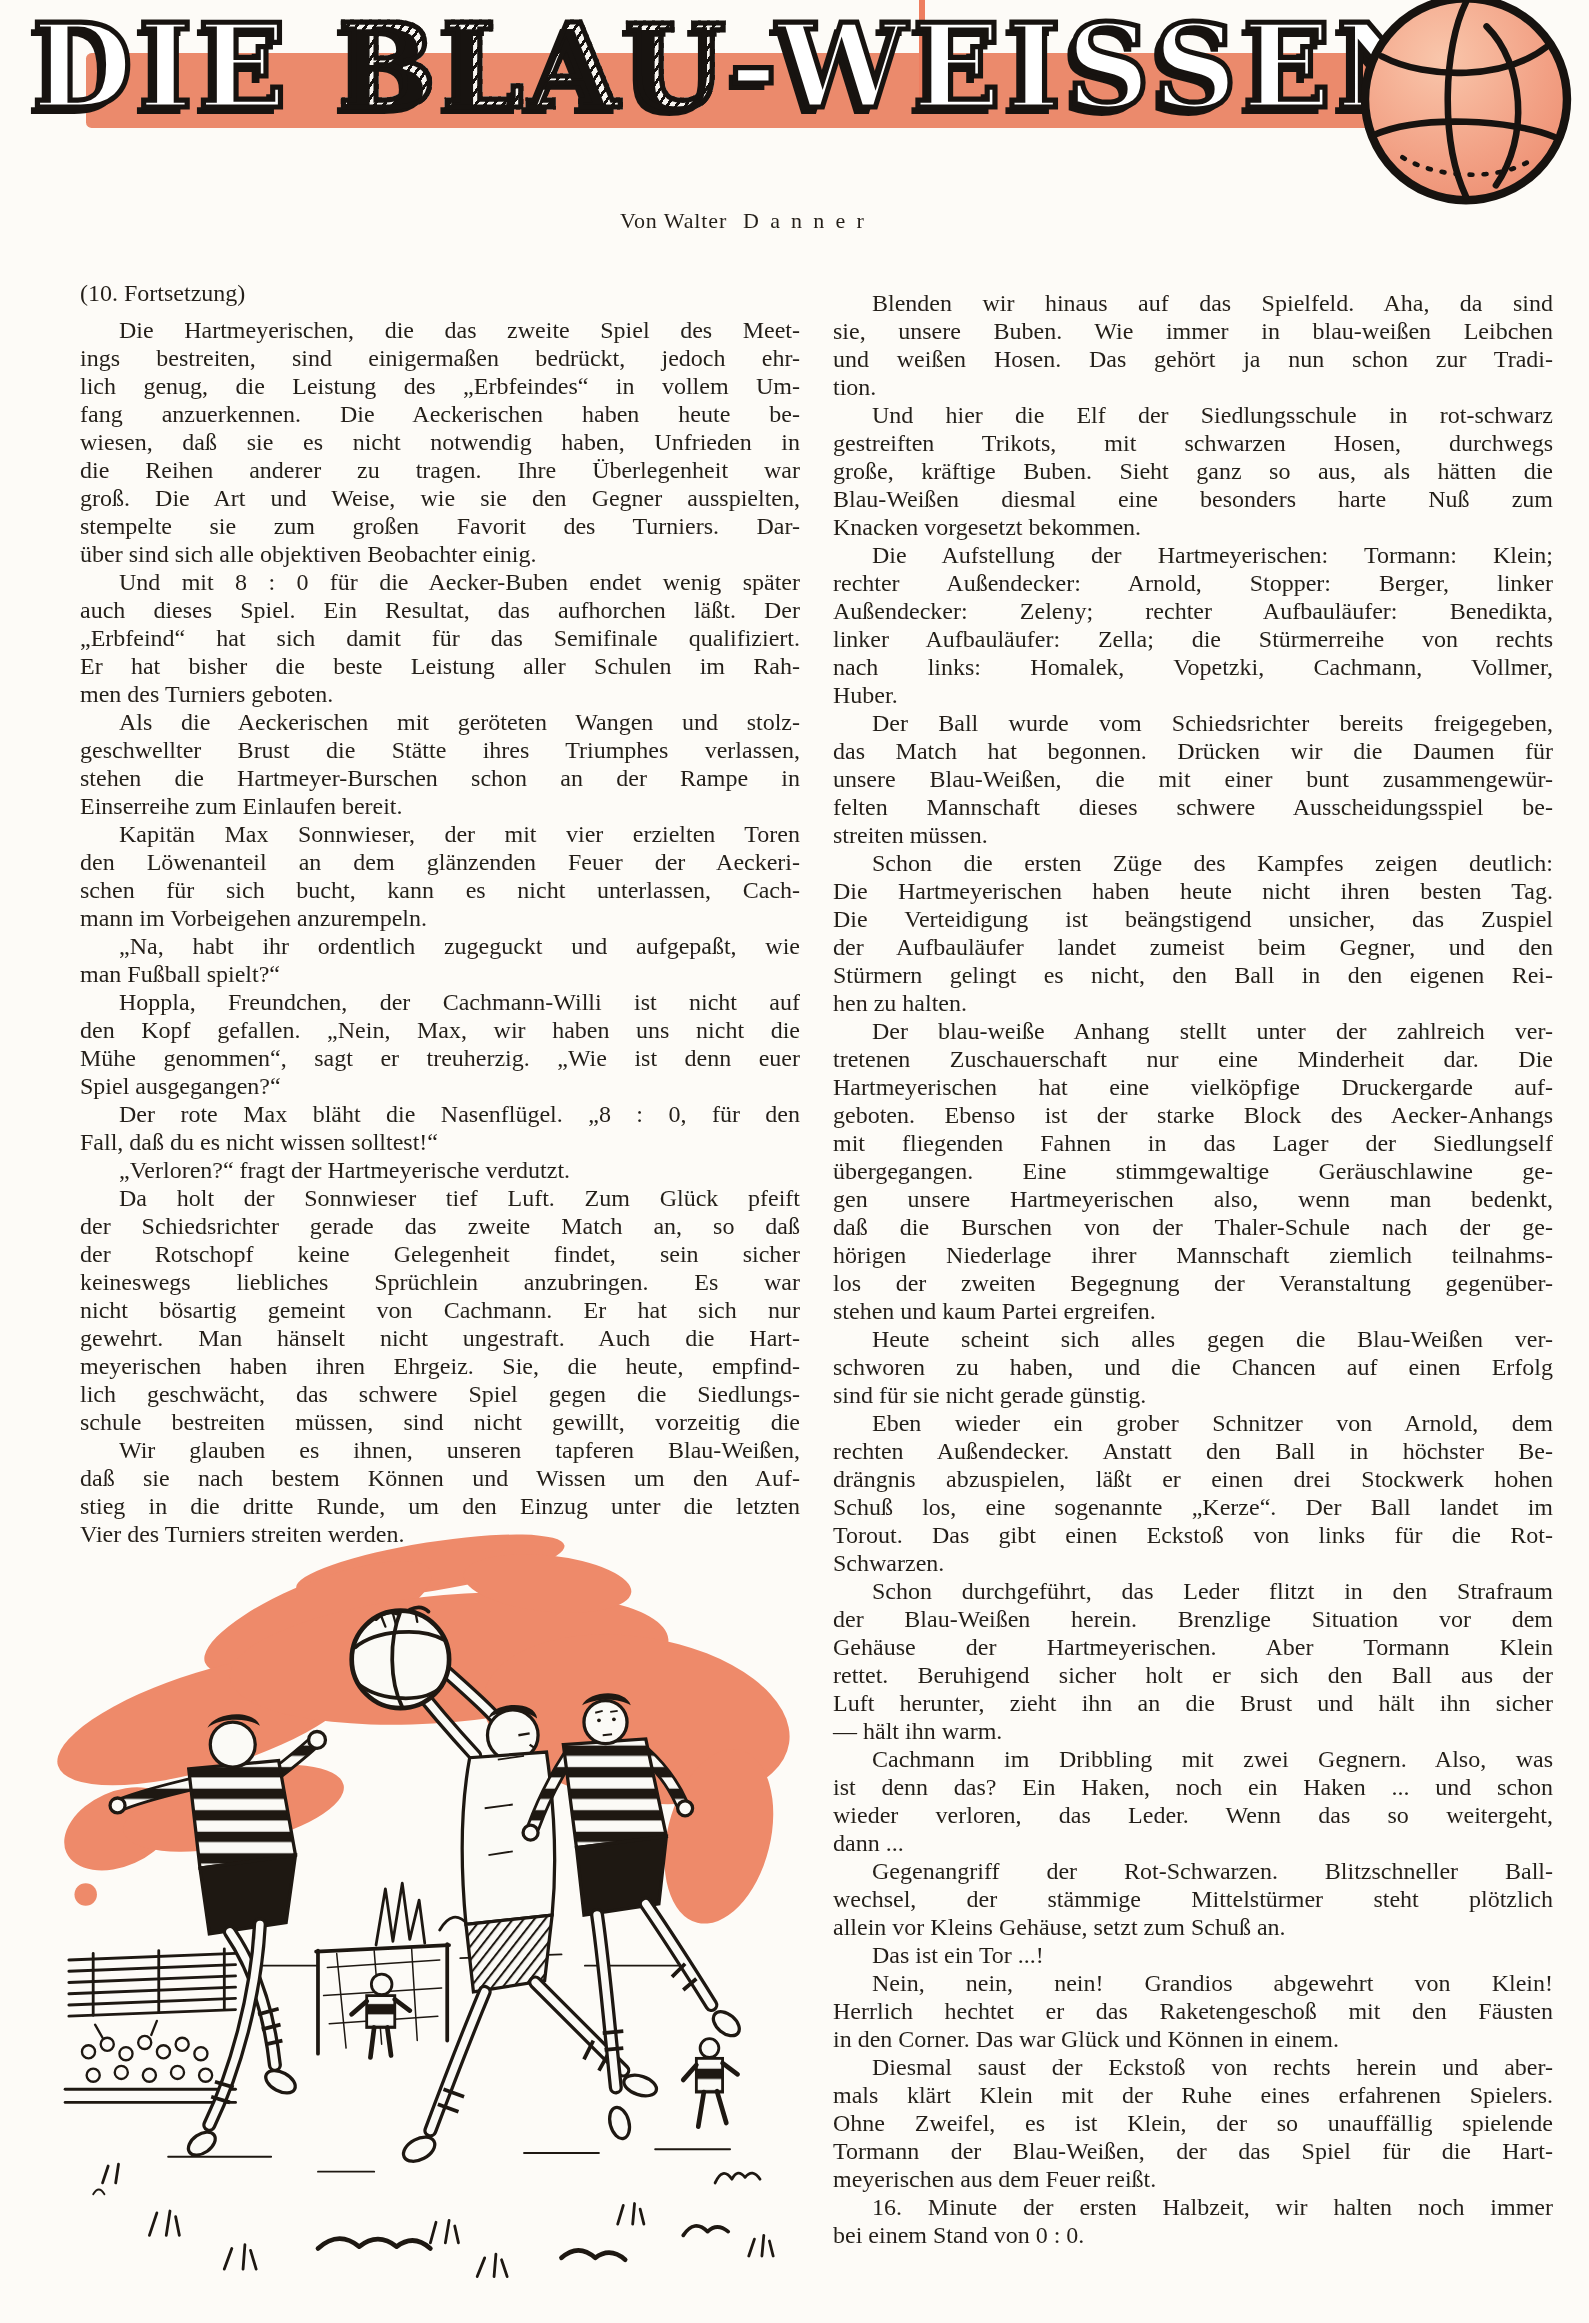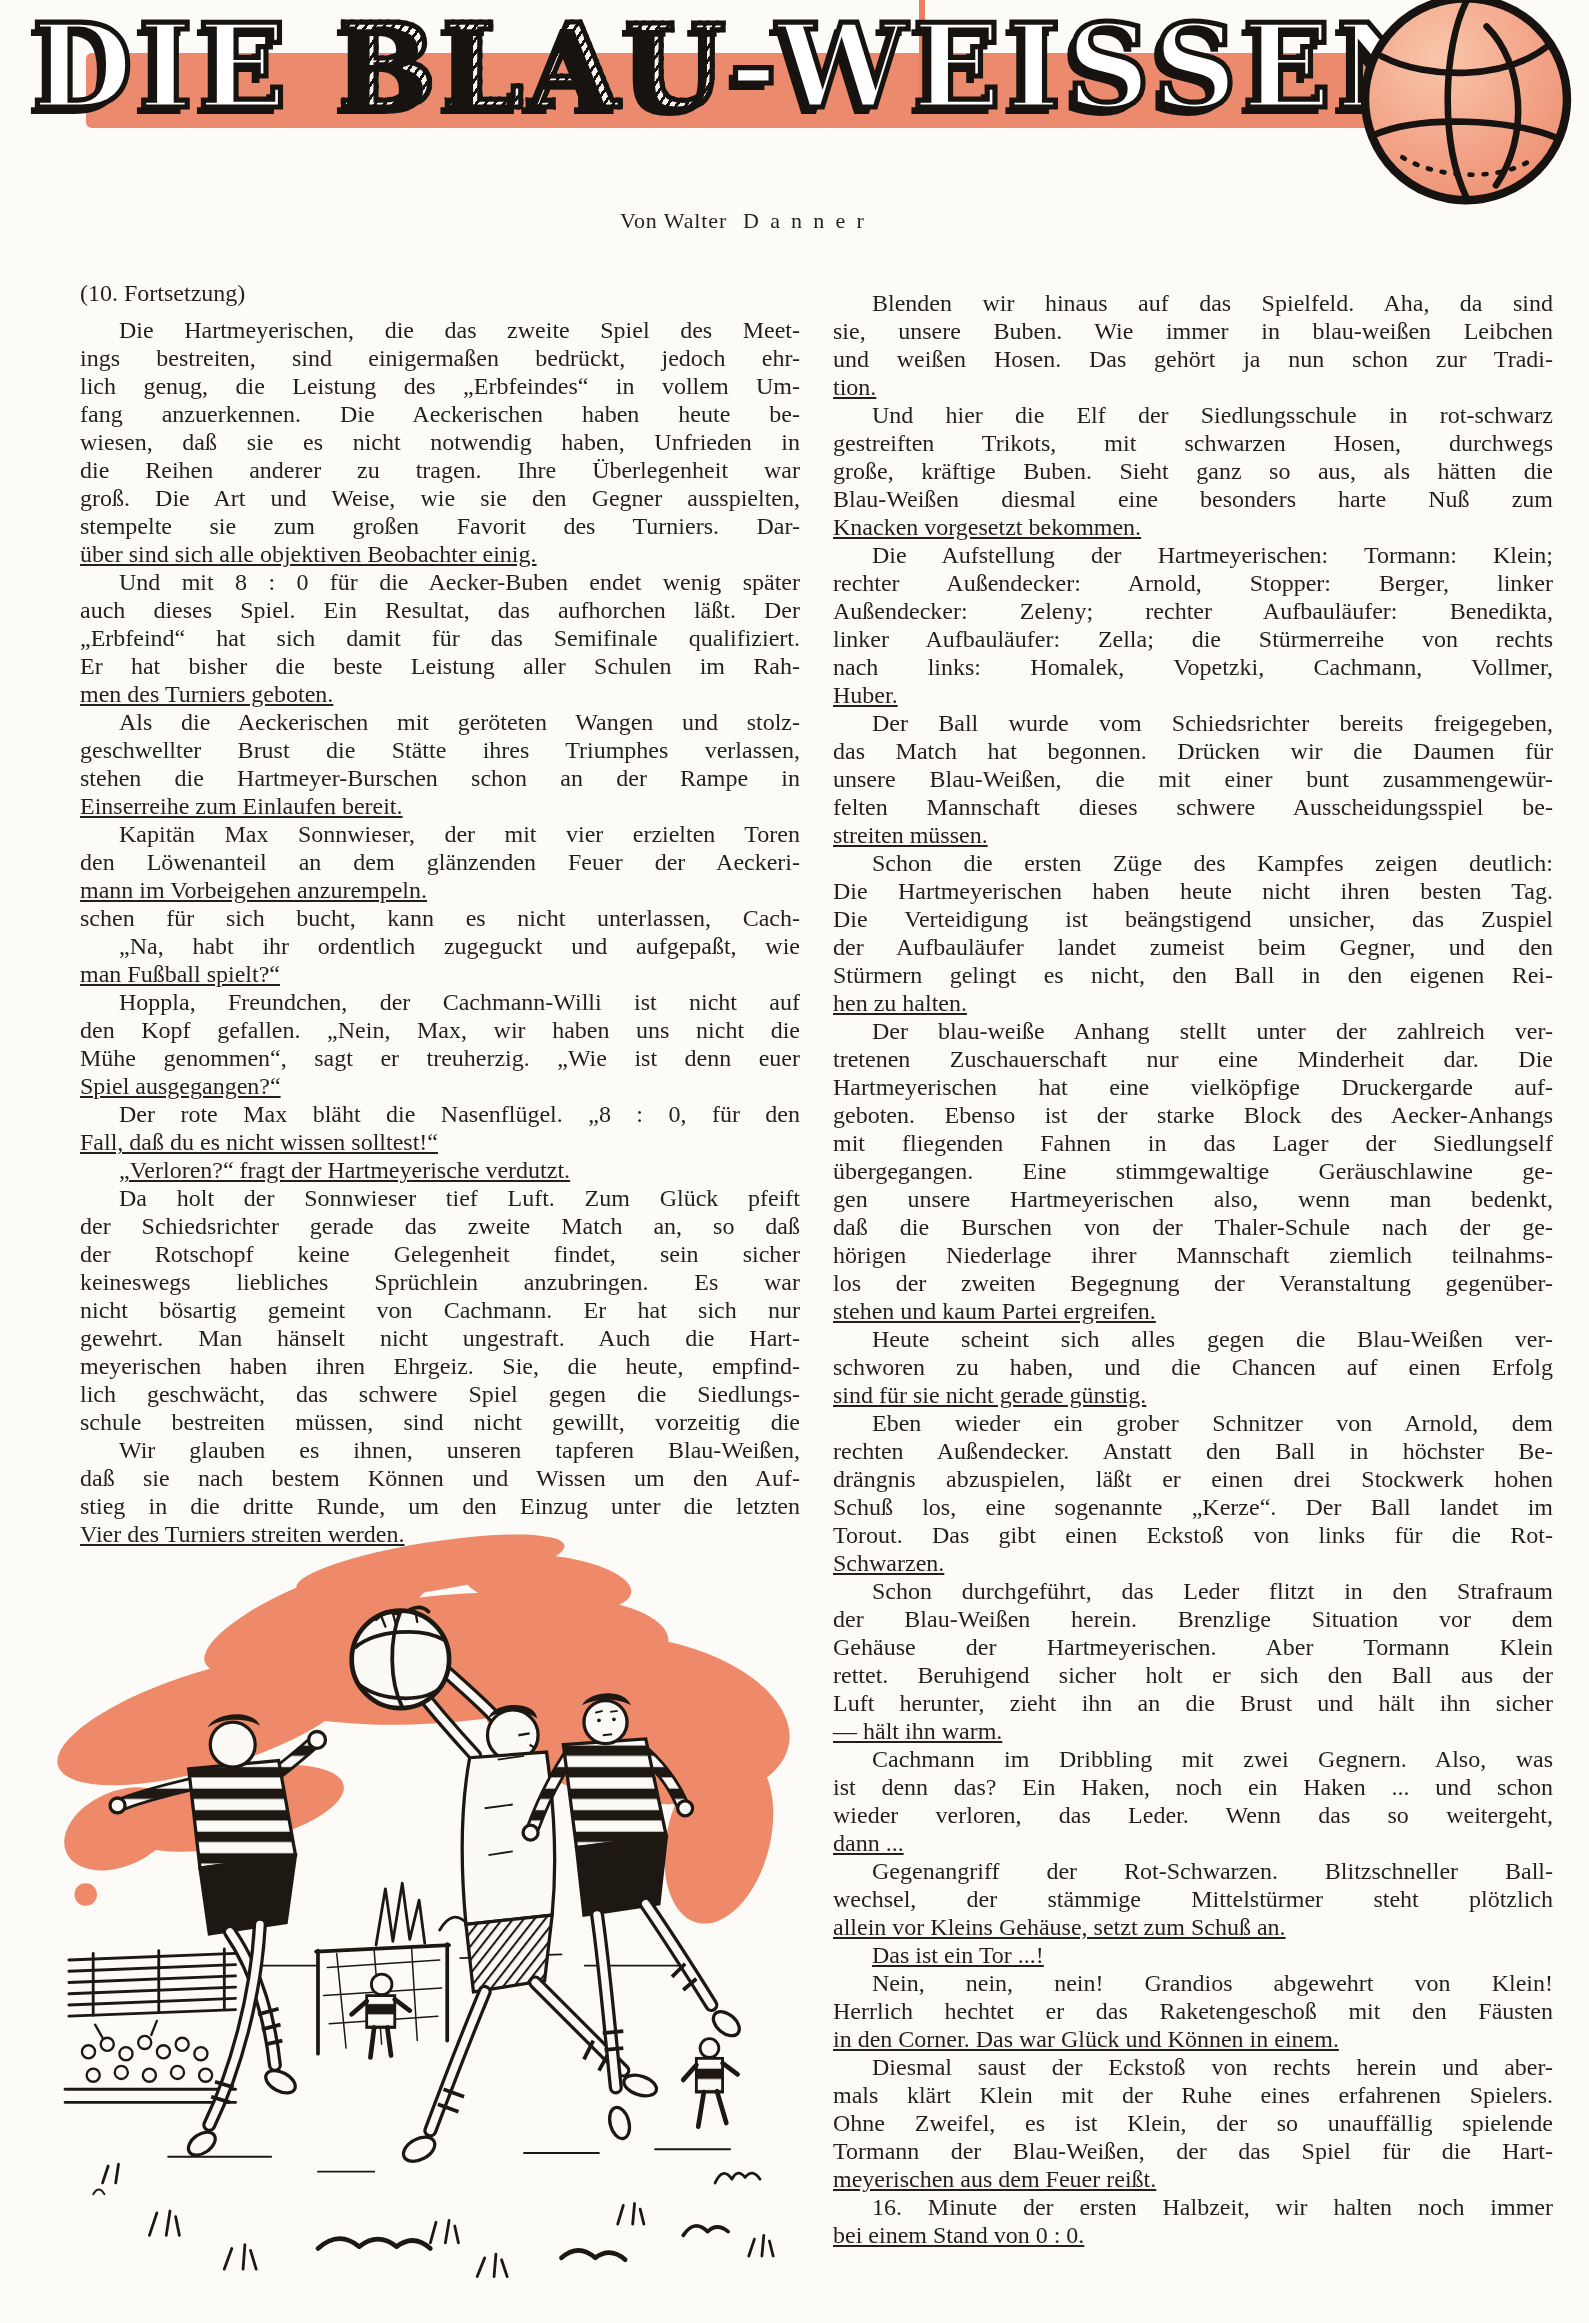--- a/index.html
+++ b/index.html
@@ -19,21 +19,21 @@
   .byline{position:absolute;left:0;top:208px;width:1495px;text-align:center;
           font-size:22px;letter-spacing:0.9px;}
   .byline .spaced{letter-spacing:11.2px;margin-left:9.4px;}
   
   .col{position:absolute;width:720px;font-size:24px;line-height:28px;text-align:justify;}
   .col-left{left:80px;top:279px;}
   .col-right{left:833px;top:289px;}
   .subhead{text-align:left;margin-bottom:9.4px;}
   .tline{text-align:justify;text-align-last:justify;}
   .tline.first{text-indent:39px;}
-  .tline.last{text-align-last:left;text-decoration:underline;}
+  .tline.last{text-align-last:left;}
   
   .illu{position:absolute;left:37px;top:1527px;width:768px;height:778px;}
   .lineart{stroke:#1e1812;stroke-linecap:round;stroke-linejoin:round;fill:none;}
   .limbB{stroke:#1e1812;stroke-width:15;fill:none;stroke-linecap:round;}
   .limbW{stroke:#fbfaf6;stroke-width:8;fill:none;stroke-linecap:round;}
   .limbS{stroke-width:9;fill:none;stroke-linecap:round;}
 </style>
 </head>
 <body>
 
@@ -267,22 +267,22 @@
         </div>
         <div class="para">
           <div class="tline first">Als die Aeckerischen mit geröteten Wangen und stolz-</div>
           <div class="tline">geschwellter Brust die Stätte ihres Triumphes verlassen,</div>
           <div class="tline">stehen die Hartmeyer-Burschen schon an der Rampe in</div>
           <div class="tline last">Einserreihe zum Einlaufen bereit.</div>
         </div>
         <div class="para">
           <div class="tline first">Kapitän Max Sonnwieser, der mit vier erzielten Toren</div>
           <div class="tline">den Löwenanteil an dem glänzenden Feuer der Aeckeri-</div>
+          <div class="tline">schen für sich bucht, kann es nicht unterlassen, Cach-</div>
           <div class="tline last">mann im Vorbeigehen anzurempeln.</div>
-          <div class="tline">schen für sich bucht, kann es nicht unterlassen, Cach-</div>
         </div>
         <div class="para">
           <div class="tline first">„Na, habt ihr ordentlich zugeguckt und aufgepaßt, wie</div>
           <div class="tline last">man Fußball spielt?“</div>
         </div>
         <div class="para">
           <div class="tline first">Hoppla, Freundchen, der Cachmann-Willi ist nicht auf</div>
           <div class="tline">den Kopf gefallen. „Nein, Max, wir haben uns nicht die</div>
           <div class="tline">Mühe genommen“, sagt er treuherzig. „Wie ist denn euer</div>
           <div class="tline last">Spiel ausgegangen?“</div>

